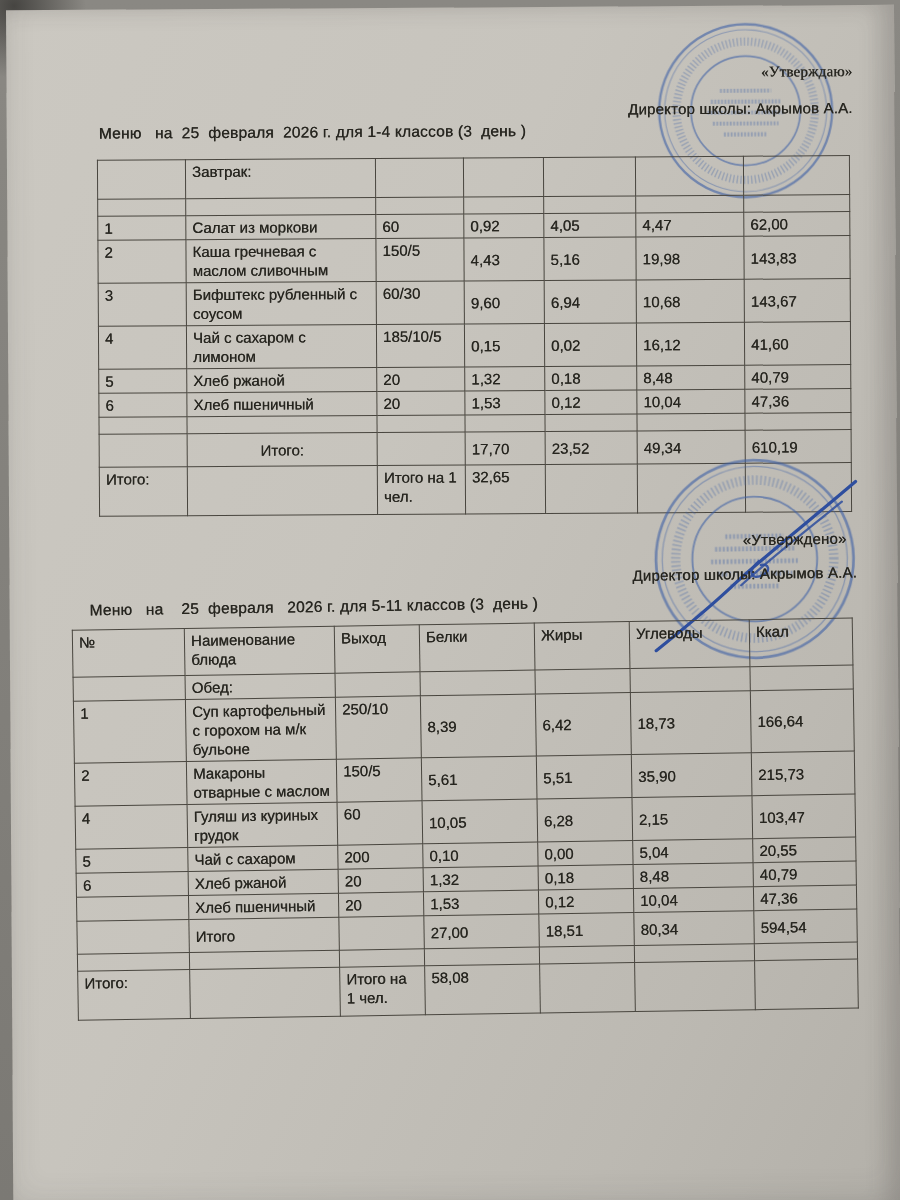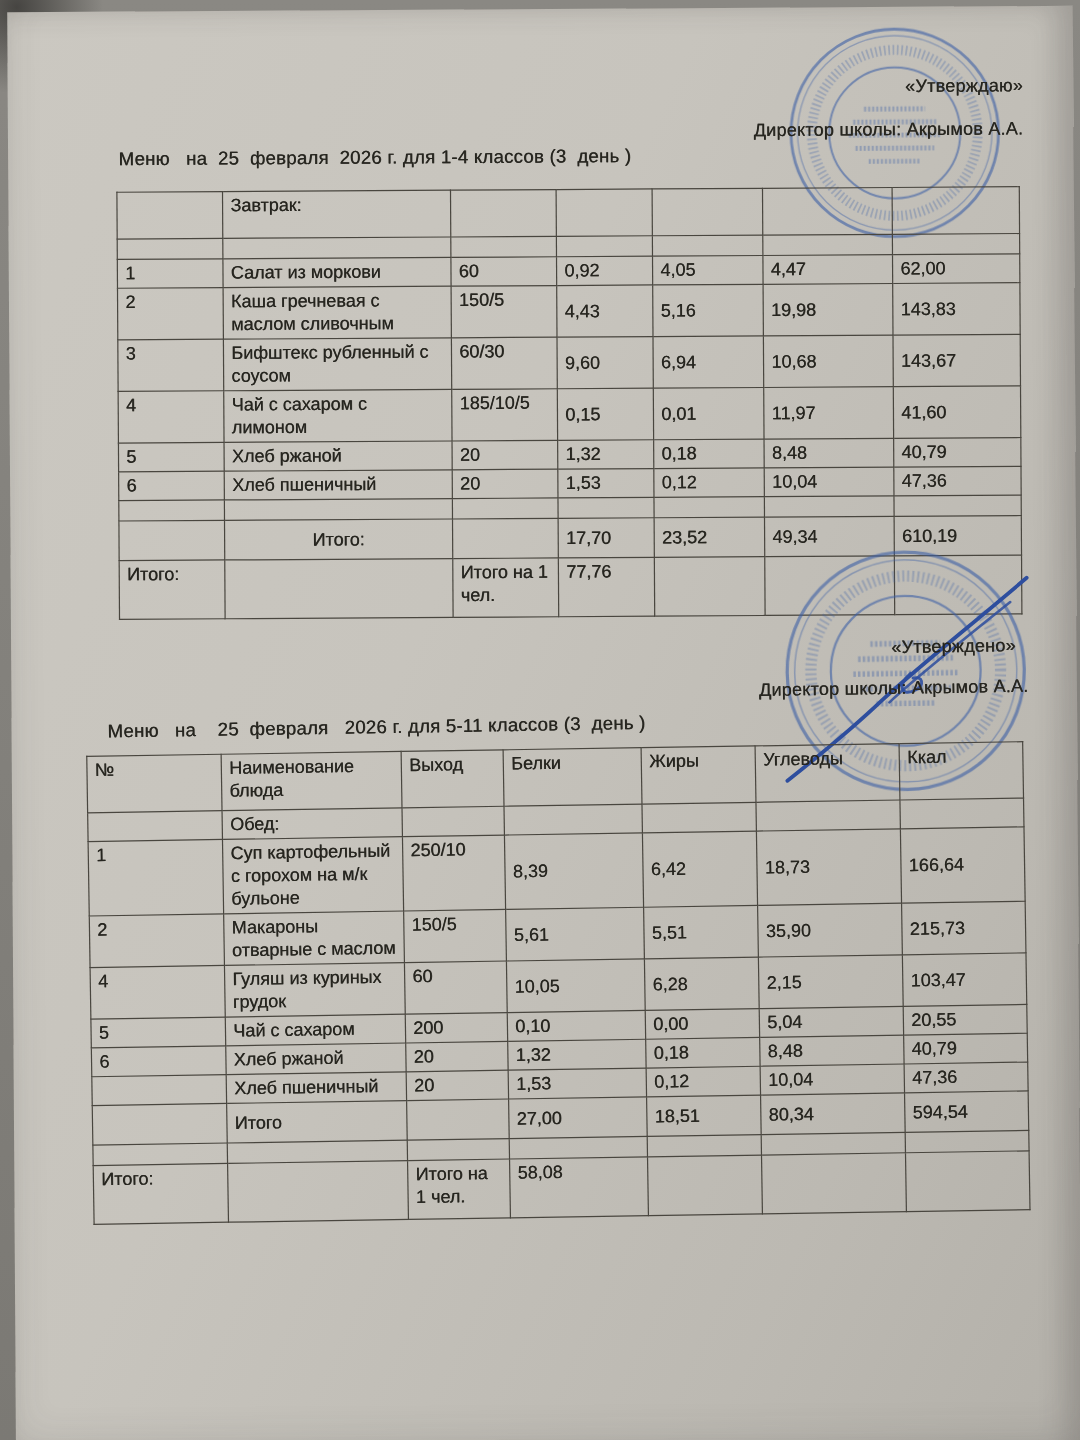--- a/index.html
+++ b/index.html
@@ -54,21 +54,21 @@
       <g stroke-width="4.5" stroke-dasharray="2 1.7" opacity=".6">
         <line x1="72" y1="78" x2="128" y2="78"></line>
         <line x1="62" y1="90" x2="138" y2="90"></line>
         <line x1="58" y1="102" x2="142" y2="102"></line>
         <line x1="64" y1="114" x2="136" y2="114"></line>
         <line x1="76" y1="126" x2="124" y2="126"></line>
       </g>
     </g>
   </svg>
 
-  <div class="txt approve" style="top:58px;right:42px;">«Утверждаю»</div>
+  <div class="txt approve" style="top:58px;right:42px;font-family:Liberation Serif, serif;">«Утверждаю»</div>
   <div class="txt director" style="top:94px;right:42px;">Директор школы: Акрымов А.А.</div>
   <div class="txt title" style="top:115px;left:92px;">Меню   на  25  февраля  2026 г. для 1-4 классов (3  день )</div>
 
   <table id="table1" style="top:150px;left:90px;width:752px;">
     <colgroup>
       <col style="width:88px">
         <col style="width:190px">
         <col style="width:88px">
       <col style="width:80px">
         <col style="width:92px">
@@ -119,22 +119,22 @@
           <td>9,60</td>
           <td>6,94</td>
           <td>10,68</td>
           <td>143,67</td>
         </tr>
         <tr class="data">
           <td>4</td>
           <td>Чай с сахаром с лимоном</td>
           <td>185/10/5</td>
           <td>0,15</td>
-          <td>0,01</td>
-          <td>11,97</td>
+          <td>0,02</td>
+          <td>16,12</td>
           <td>41,60</td>
         </tr>
         <tr class="data">
           <td>5</td>
           <td>Хлеб ржаной</td>
           <td>20</td>
           <td>1,32</td>
           <td>0,18</td>
           <td>8,48</td>
           <td>40,79</td>
@@ -163,21 +163,21 @@
           <td></td>
           <td>17,70</td>
           <td>23,52</td>
           <td>49,34</td>
           <td>610,19</td>
         </tr>
         <tr class="grand">
           <td>Итого:</td>
           <td></td>
           <td>Итого на 1 чел.</td>
-          <td>77,76</td>
+          <td>32,65</td>
           <td></td>
           <td></td>
           <td></td>
         </tr>
       </tbody>
   </table>
 
   <div class="section2">
 
     <svg class="stamp" style="left:642px;top:456px;" width="208" height="208" viewBox="0 0 200 200">

